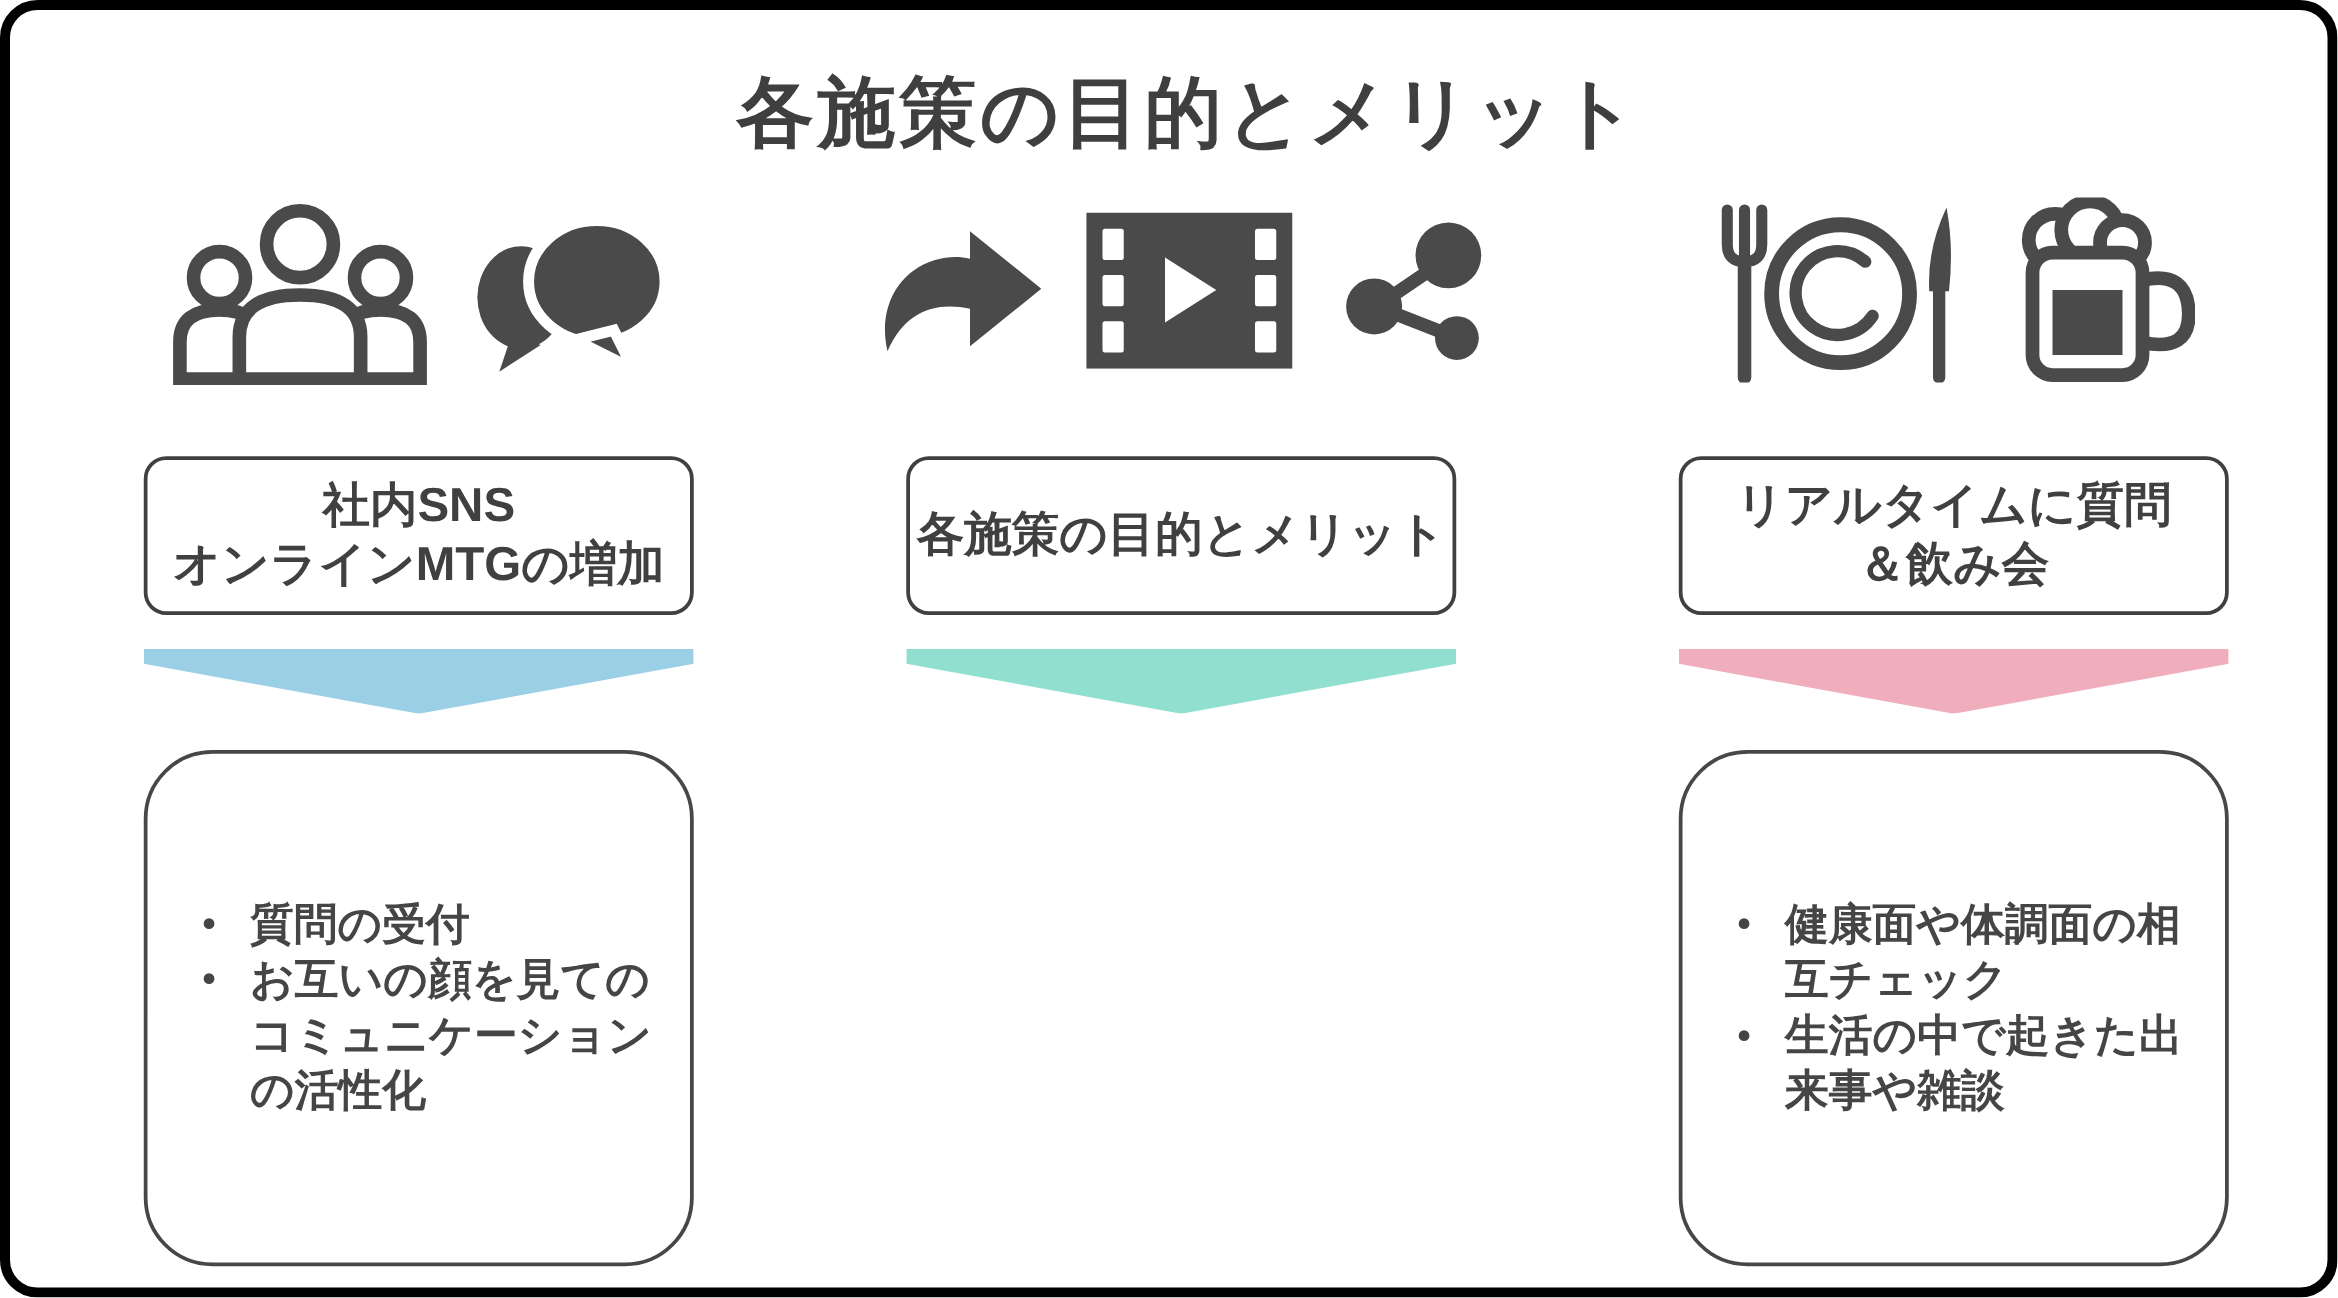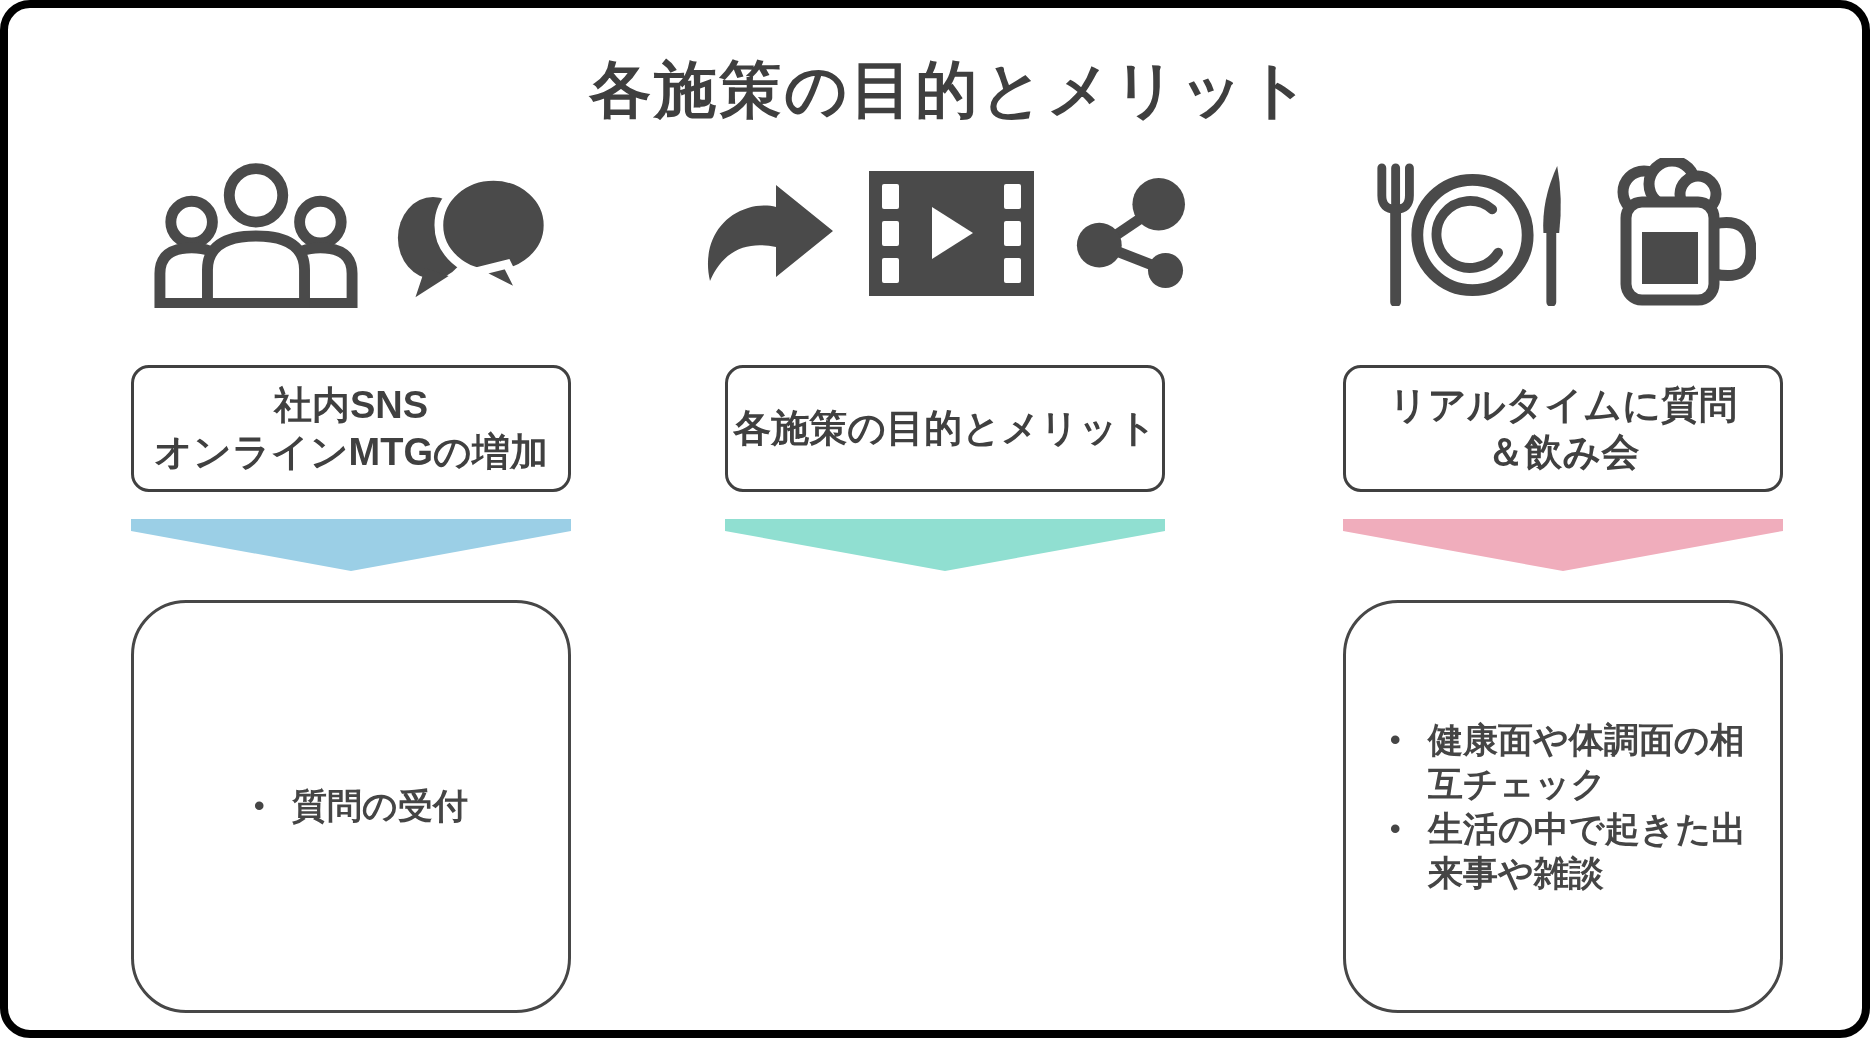--- a/index.html
+++ b/index.html
@@ -13,21 +13,21 @@
     overflow:hidden;
     font-family:"Liberation Sans","DejaVu Sans",sans-serif;
   }
   .page-title{
     position:absolute;top:24px;left:0;width:100%;
     text-align:center;
     font-size:62px;font-weight:bold;color:#3f3f3f;
     letter-spacing:3px;margin:16px;
   }
   .col{position:absolute;top:0;height:100%;width:440px;}
-  .col-1{left:123px;}
+  .col-1{left:107px;}
   .col-2{left:717px;}
   .col-3{left:1335px;}
   .icons{
     position:absolute;top:142px;left:-40px;right:-40px;height:170px;
     display:flex;align-items:center;justify-content:center;gap:34px;
     color:#4a4a4a;
   }
   .header-box{
     position:absolute;top:357px;left:0;width:100%;height:127px;
     box-sizing:border-box;
@@ -94,20 +94,21 @@
       </span>
     </div>
     <div class="header-box">
       <span>社内SNS
 オンラインMTGの増加</span>
     </div>
     <div class="ribbon" style="background: rgb(155, 207, 230);"></div>
     <div class="body-box">
       <ul>
         <li>質問の受付</li>
+        <li>お互いの顔を見てのコミュニケーションの活性化</li>
       </ul>
     </div>
   </div>
 
   <div class="col col-2">
     <div class="icons">
       <span>
         <svg viewBox="0 0 135 100" width="135" height="100">
           <path fill="currentColor" d="M76 24 L76 2 L133 48 L76 94 L76 64 C48 58 24 66 10 98 C2 64 18 34 48 25 C58 22 68 22 76 24 Z"></path>
         </svg>

